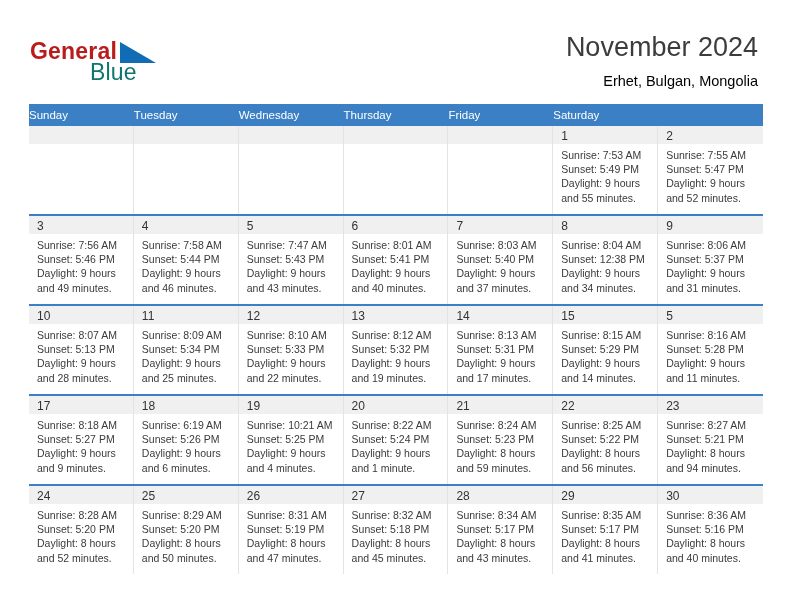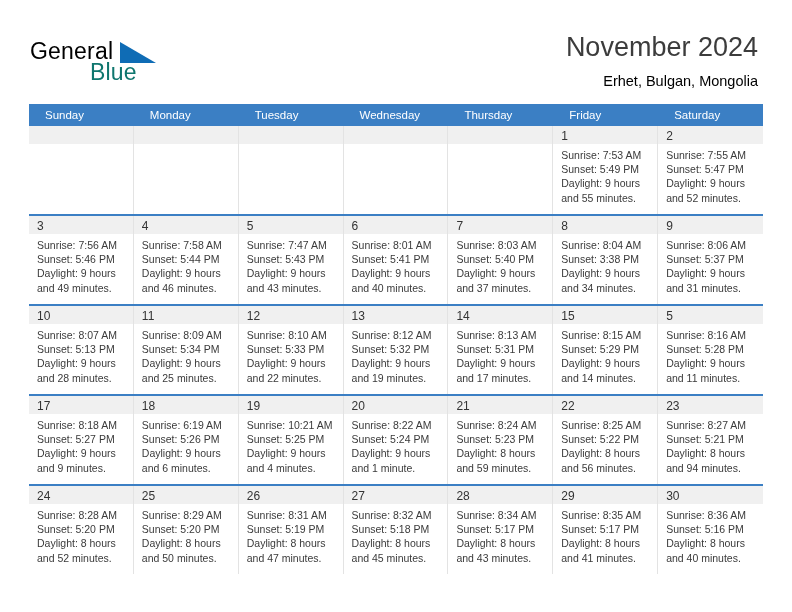--- a/index.html
+++ b/index.html
@@ -33,22 +33,23 @@
     left: 30px;
     top: 38px;
     width: 180px;
     height: 52px;
   }
   .logo-general {
     position: absolute;
     left: 0; top: 0;
     font-size: 23px;
     letter-spacing: .2px;
-    color: #000000;
+    color: #b91c1c;
     font-family: "Liberation Sans", sans-serif;
+    font-weight: bold;
   }
   .logo-blue {
     position: absolute;
     left: 60px; top: 21px;
     font-size: 23px;
     letter-spacing: .2px;
     color: #0f766e;
     font-family: "Liberation Sans", sans-serif;
   }
   .logo-tri {
@@ -92,21 +93,21 @@
   .weekdays {
     display: grid;
     grid-template-columns: repeat(7, 1fr);
     background: #3b7fc4;
     height: 22px;
   }
   .weekday {
     color: #ffffff;
     font-size: 11.5px;
     line-height: 22px;
-    padding-left: 16px;
+    padding-left: 0;
     box-sizing: border-box;
     white-space: nowrap;
   }
   .week {
     display: grid;
     grid-template-columns: repeat(7, 1fr);
     border-top: 2px solid #3b7fc4;
   }
   .week:first-of-type {
     border-top: none;
@@ -159,21 +160,20 @@
       <div class="cal-title">November 2024</div>
       <div class="cal-location">Erhet, Bulgan, Mongolia</div>
     </div>
 
   </div>
 
   <div class="calendar">
 
     <div class="weekdays">
       <div class="weekday">Sunday</div>
-      <div class="weekday">Monday</div>
       <div class="weekday">Tuesday</div>
       <div class="weekday">Wednesday</div>
       <div class="weekday">Thursday</div>
       <div class="weekday">Friday</div>
       <div class="weekday">Saturday</div>
     </div>
 
     <div id="weeks-container">
         <div class="week">
           <div class="day empty">
@@ -253,21 +253,21 @@
               <div>Sunrise: 8:03 AM</div>
               <div>Sunset: 5:40 PM</div>
               <div>Daylight: 9 hours</div>
               <div>and 37 minutes.</div>
             </div>
           </div>
           <div class="day">
             <div class="day-num-band"><span class="day-num">8</span></div>
             <div class="day-info">
               <div>Sunrise: 8:04 AM</div>
-              <div>Sunset: 3:38 PM</div>
+              <div>Sunset: 12:38 PM</div>
               <div>Daylight: 9 hours</div>
               <div>and 34 minutes.</div>
             </div>
           </div>
           <div class="day">
             <div class="day-num-band"><span class="day-num">9</span></div>
             <div class="day-info">
               <div>Sunrise: 8:06 AM</div>
               <div>Sunset: 5:37 PM</div>
               <div>Daylight: 9 hours</div>

